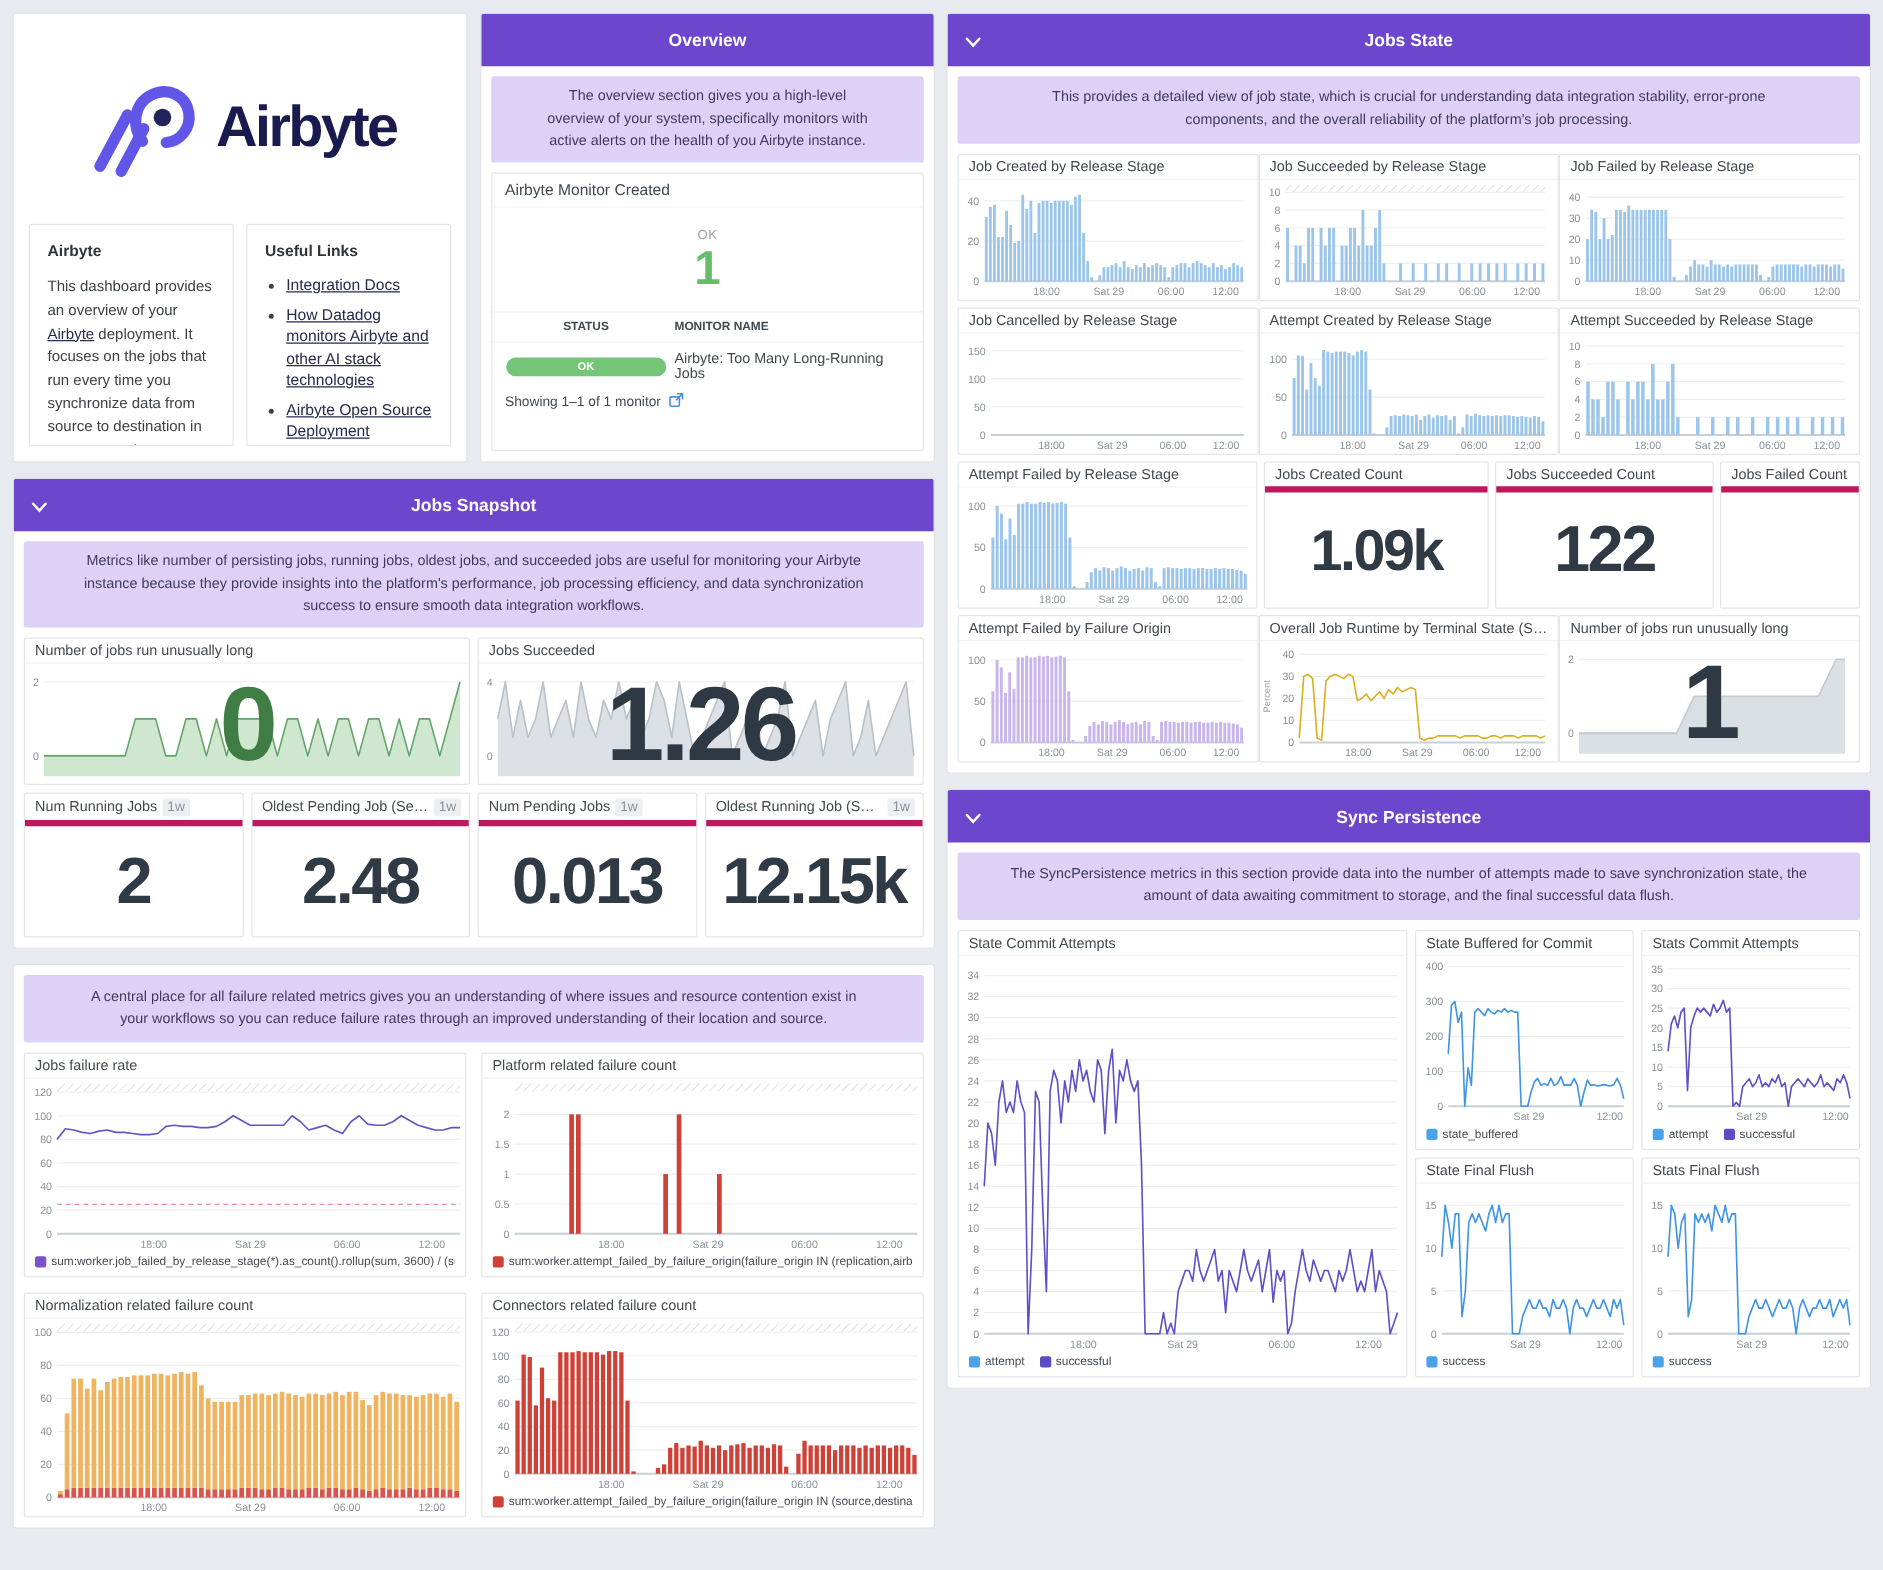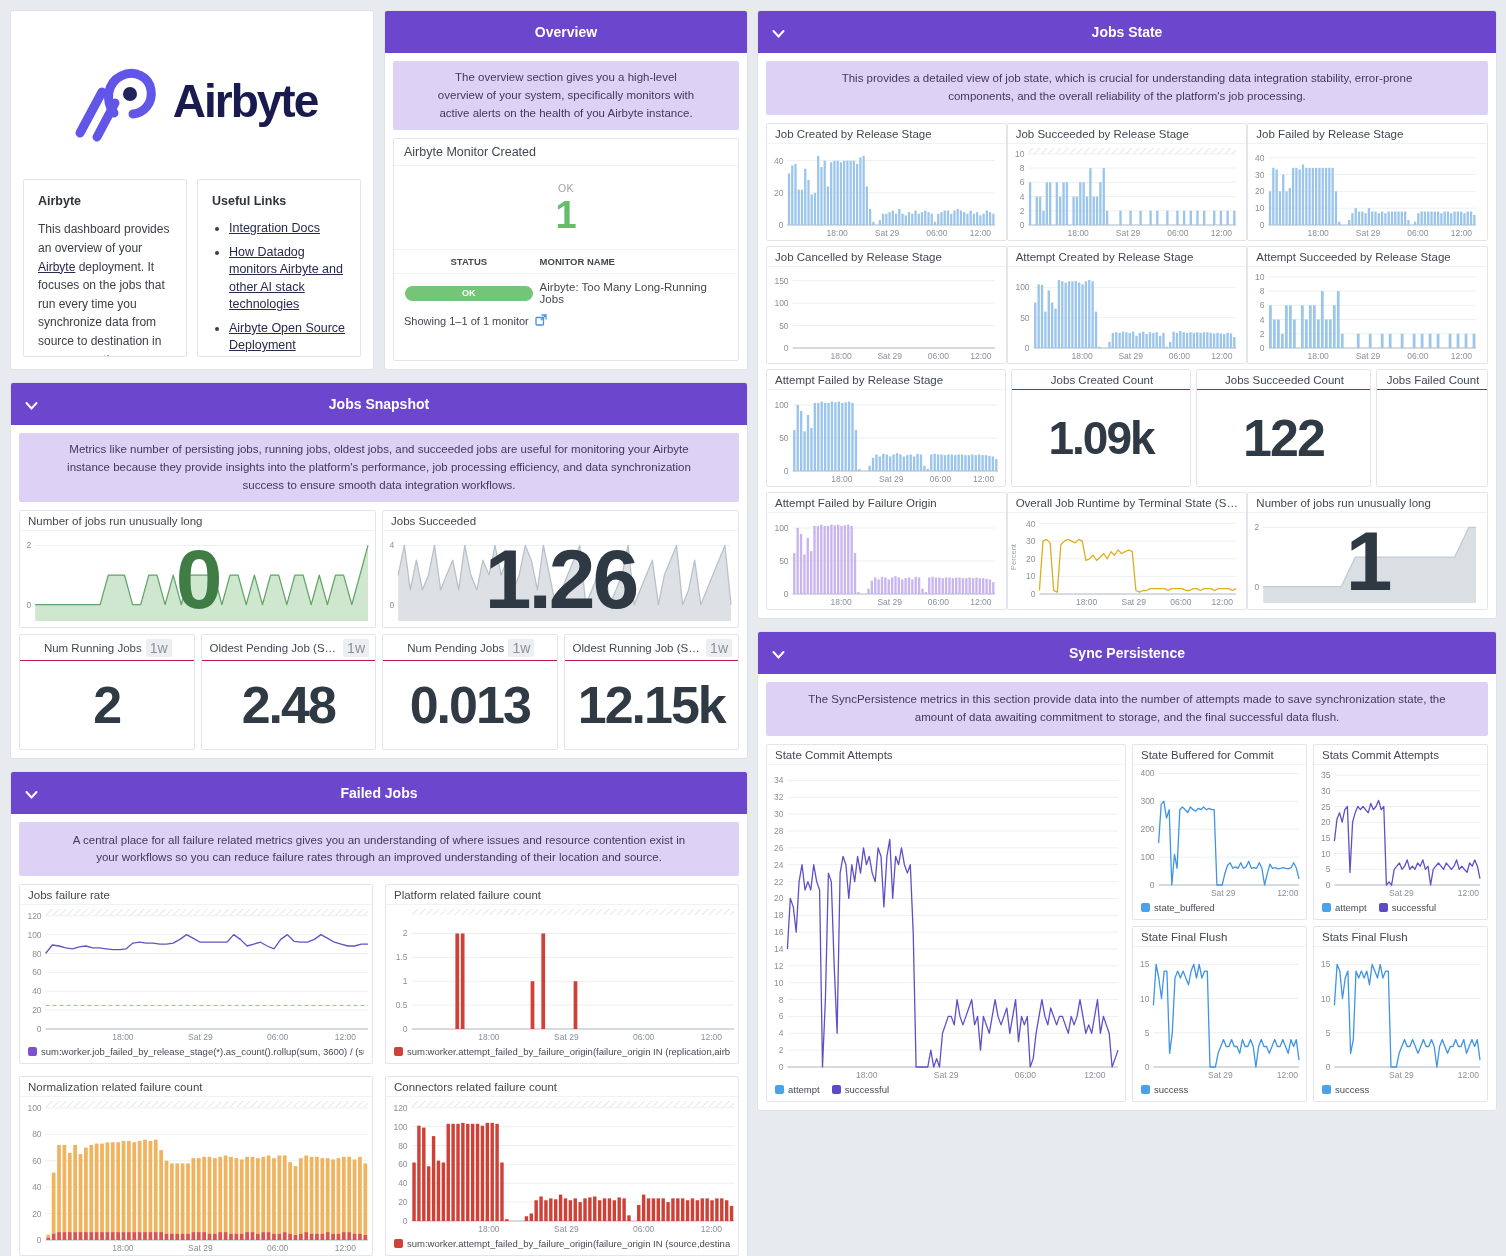--- a/index.html
+++ b/index.html
@@ -24,23 +24,23 @@
     white-space:nowrap;overflow:hidden;text-overflow:ellipsis;flex:0 0 auto}
   .chart-plot{flex:1 1 auto;position:relative;min-height:0}
   .chart-legend{flex:0 0 auto;padding:2px 8px 6px;display:flex;gap:12px;overflow:hidden}
   .lg-item{display:flex;align-items:center;gap:4px;font-size:9.5px;color:#454b52;white-space:nowrap;overflow:hidden}
   .lg-sw{width:9px;height:9px;border-radius:2px;flex:0 0 auto}
   .big-num{position:absolute;inset:0;display:flex;align-items:center;justify-content:center;
     font-weight:700;font-size:84px;letter-spacing:-3px;pointer-events:none;line-height:1}
 
   
   .value-card{background:#fff;border:1px solid #e2e6ea;border-radius:2px;display:flex;flex-direction:column;min-width:0}
-  .vc-head{display:flex;justify-content:center;align-items:center;padding:4px 6px 3px 8px;border-bottom:1px solid #be185d}
+  .vc-head{display:flex;justify-content:flex-start;align-items:center;padding:4px 6px 3px 8px;border-bottom:5px solid #be185d}
   .vc-title{font-size:11.5px;color:#414850;white-space:nowrap;overflow:hidden;text-overflow:ellipsis}
-  .vc-badge{font-size:14px;color:#8a9199;background:#eceef1;border-radius:2px;padding:1px 4px;margin-left:4px;flex:0 0 auto}
+  .vc-badge{font-size:11px;color:#8a9199;background:#eceef1;border-radius:2px;padding:1px 4px;margin-left:4px;flex:0 0 auto}
   .vc-value{flex:1;display:flex;align-items:center;justify-content:center;font-size:52px;font-weight:700;color:#2f3a44;letter-spacing:-2px}
   .vc-value.small{font-size:46px}
 
   
   .logo-card{padding:12px;display:flex;flex-direction:column;height:360px}
   .logo-area{flex:1;display:flex;align-items:center;justify-content:center;gap:14px}
   .wordmark{font-size:46px;font-weight:800;color:#191a4d;letter-spacing:-2px}
   .logo-boxes{display:flex;gap:10px;height:178px;flex:0 0 auto}
   .mini-card{flex:1;border:1px solid #e2e6ea;border-radius:2px;padding:12px 14px;font-size:12px;color:#3b4046;line-height:1.55;overflow:hidden}
   .mini-title{font-weight:700;font-size:12.5px;color:#2f343a;margin-bottom:9px}
@@ -214,28 +214,20 @@
                 <span class="vc-title">Oldest Running Job (Secs)</span>
                 <span class="vc-badge">1w</span>
               </div>
             <div class="vc-value">12.15k</div>
           </div>
         </div>
       </div>
     </div>
 
     <div class="section">
-      <div class="sec-header">
-        <span class="sec-chevron">
-          <svg width="13" height="10" viewBox="0 0 13 10">
-              <polyline points="1.5,2 6.5,7.5 11.5,2" fill="none" stroke="#fff" stroke-width="2" stroke-linecap="round"></polyline>
-            </svg>
-        </span>
-        <span>Failed Jobs</span>
-      </div>
       <div class="sec-body">
         <div class="sec-desc">A central place for all failure related metrics gives you an understanding of where issues and resource contention exist in your workflows so you can reduce failure rates through an improved understanding of their location and source.</div>
         <div class="fj-grid">
           <div class="chart-card">
             <div class="chart-title">Jobs failure rate</div>
             <div class="chart-plot"><svg width="355" height="139">
                   <defs>
                     <pattern id="h1" width="5" height="5" patternUnits="userSpaceOnUse" patternTransform="rotate(45)">
                       <line x1="0" y1="0" x2="0" y2="5" stroke="#d9dee3" stroke-width="1.4"></line>
                     </pattern>

